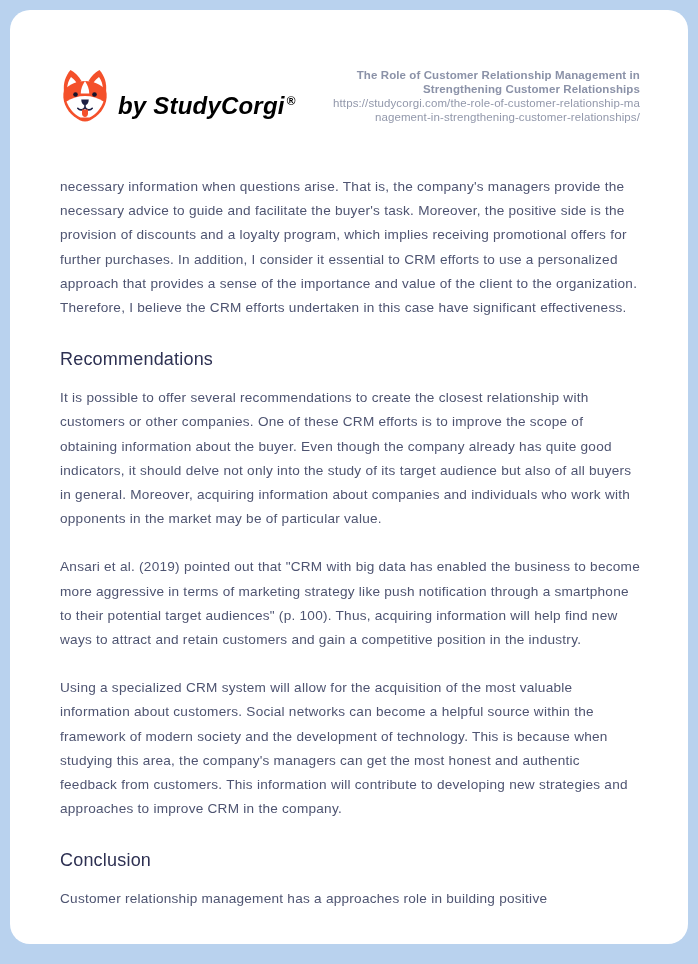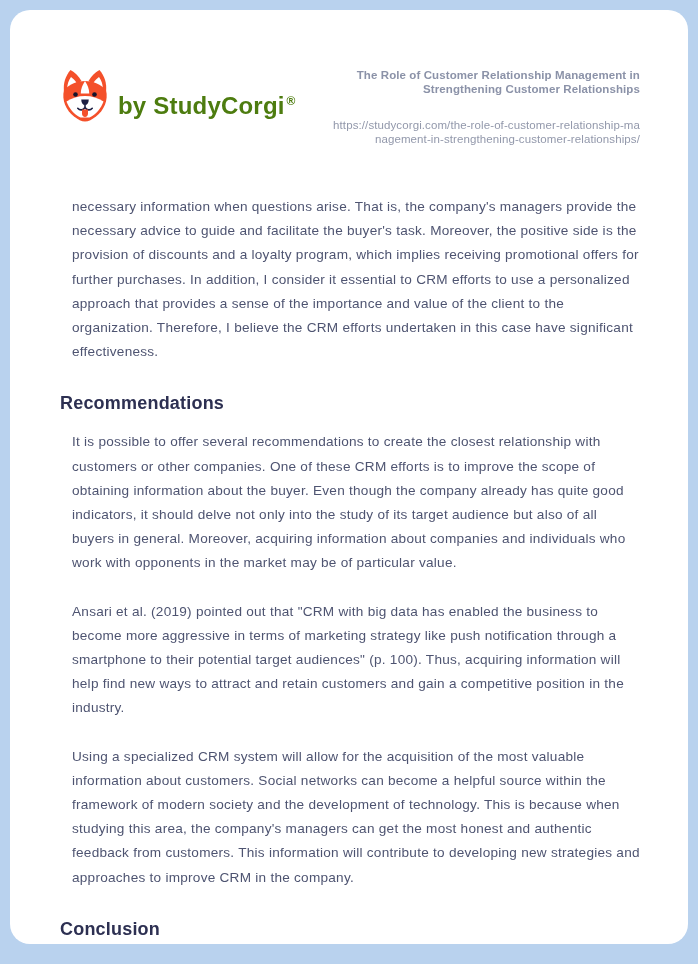--- a/index.html
+++ b/index.html
@@ -27,24 +27,25 @@
   .brand {
     display: flex;
     align-items: center;
     gap: 8px;
     padding-top: 2px;
   }
   .brand svg { display: block; }
   .brand-text {
     font-size: 24px;
     font-weight: bold;
-    color: #4d7c0f;
+    color: #000000;
     letter-spacing: 0.2px;
     white-space: nowrap;
     padding-top: 18px;
+    font-style: italic;
   }
   .brand-text sup {
     font-size: 12px;
     font-weight: bold;
     vertical-align: super;
     margin-left: 2px;
   }
   .doc-meta {
     width: 310px;
     text-align: right;
@@ -53,41 +54,41 @@
   .doc-title {
     font-size: 11.5px;
     line-height: 14px;
     font-weight: bold;
     color: #8b92a8;
     letter-spacing: 0.1px;
     text-align: right;
   }
   .doc-url {
     display: block;
-    margin-top: 23px;
+    margin-top: 1px;
     font-size: 11.5px;
     line-height: 13.5px;
     color: #9298ab;
     text-decoration: none;
     letter-spacing: 0.1px;
     word-break: break-all;
   }
   
   .content { margin-top: 49px; }
   .content p {
     font-size: 13.6px;
     line-height: 24.2px;
     color: #4e5471;
     letter-spacing: 0.25px;
-    margin: 0 0 24px 12px;
+    margin: 0 0 24px 0;
   }
   .content h2 {
     font-size: 18px;
     line-height: 22px;
-    font-weight: bold;
+    font-weight: normal;
     color: #2d3052;
     letter-spacing: 0.2px;
     margin: 28px 0 16px 0;
   }
 </style>
 </head>
 <body>
 
 <div class="page-card">
 

